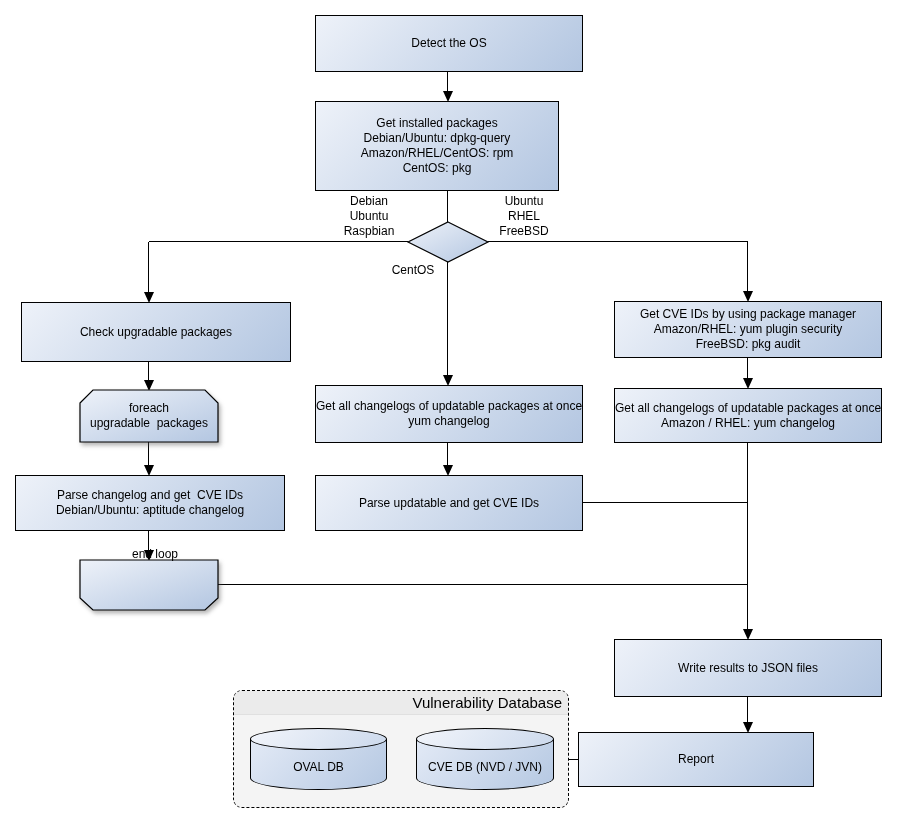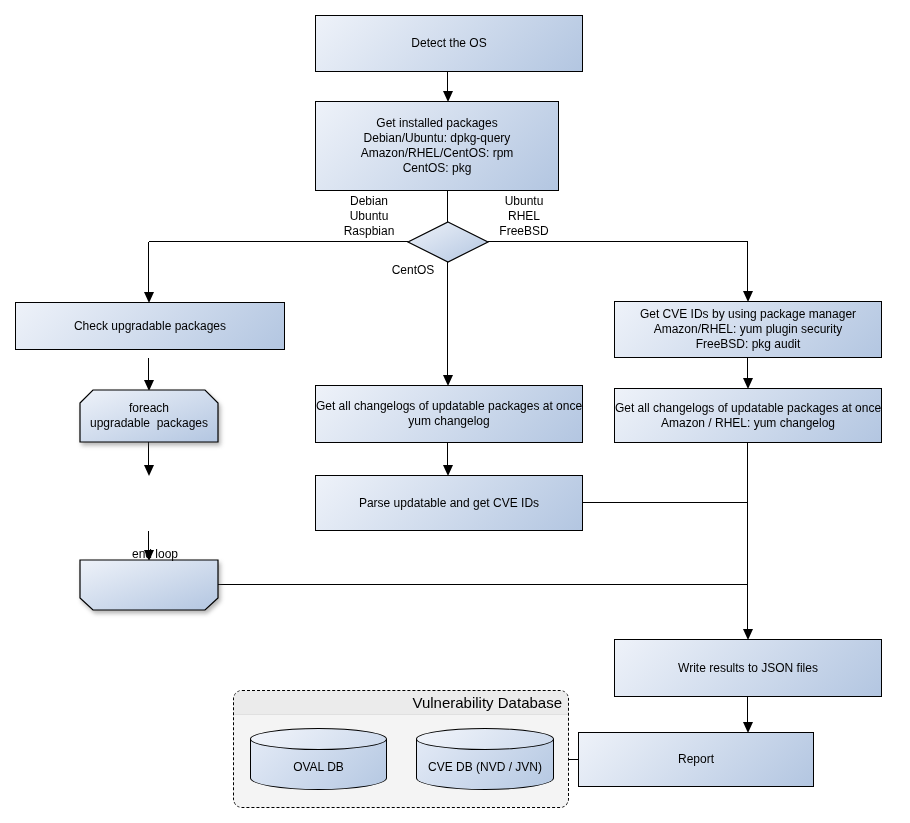--- a/index.html
+++ b/index.html
@@ -131,38 +131,42 @@
   <svg class="shape" style="left:407px;top:221px" width="82" height="42">
     <defs>
       <linearGradient id="g-diamond" x1="0" y1="0" x2="1" y2="1">
         <stop offset="0" stop-color="#eef2f9"></stop>
           <stop offset="1" stop-color="#b3c6e1"></stop>
       </linearGradient>
     </defs>
     <polygon points="41,1 81,21 41,41 1,21" fill="url(#g-diamond)" stroke="#000" stroke-width="1.2"></polygon>
   </svg>
 
-  <div class="box" style="left:15px;top:302px;width:270px;height:48px">
+  <div class="box" style="left:21px;top:302px;width:270px;height:60px">
     <div class="nl">Check upgradable packages</div>
   </div>
 
   <svg class="shape shape-shadow" style="left:79px;top:389px" width="140" height="54">
     <defs>
       <linearGradient id="g-foreach" x1="0" y1="0" x2="1" y2="1">
         <stop offset="0" stop-color="#eef2f9"></stop>
           <stop offset="1" stop-color="#b3c6e1"></stop>
       </linearGradient>
     </defs>
     <polygon points="1,14 14,1 126,1 139,14 139,53 1,53" fill="url(#g-foreach)" stroke="#000" stroke-width="1.2"></polygon>
   </svg>
   <div class="shape-label" style="left:79px;top:389px;width:140px;height:54px">
     <div class="nl">foreach</div>
     <div class="nl">upgradable  packages</div>
   </div>
 
+  <div class="box" style="left:15px;top:475px;width:270px;height:56px">
+    <div class="nl">Parse changelog and get  CVE IDs</div>
+    <div class="nl">Debian/Ubuntu: aptitude changelog</div>
+  </div>
 
   <svg class="shape shape-shadow" style="left:79px;top:559px" width="140" height="52">
     <defs>
       <linearGradient id="g-endloop" x1="0" y1="0" x2="1" y2="1">
         <stop offset="0" stop-color="#eef2f9"></stop>
           <stop offset="1" stop-color="#b3c6e1"></stop>
       </linearGradient>
     </defs>
     <polygon points="1,1 139,1 139,39 126,51 14,51 1,39" fill="url(#g-endloop)" stroke="#000" stroke-width="1.2"></polygon>
   </svg>

